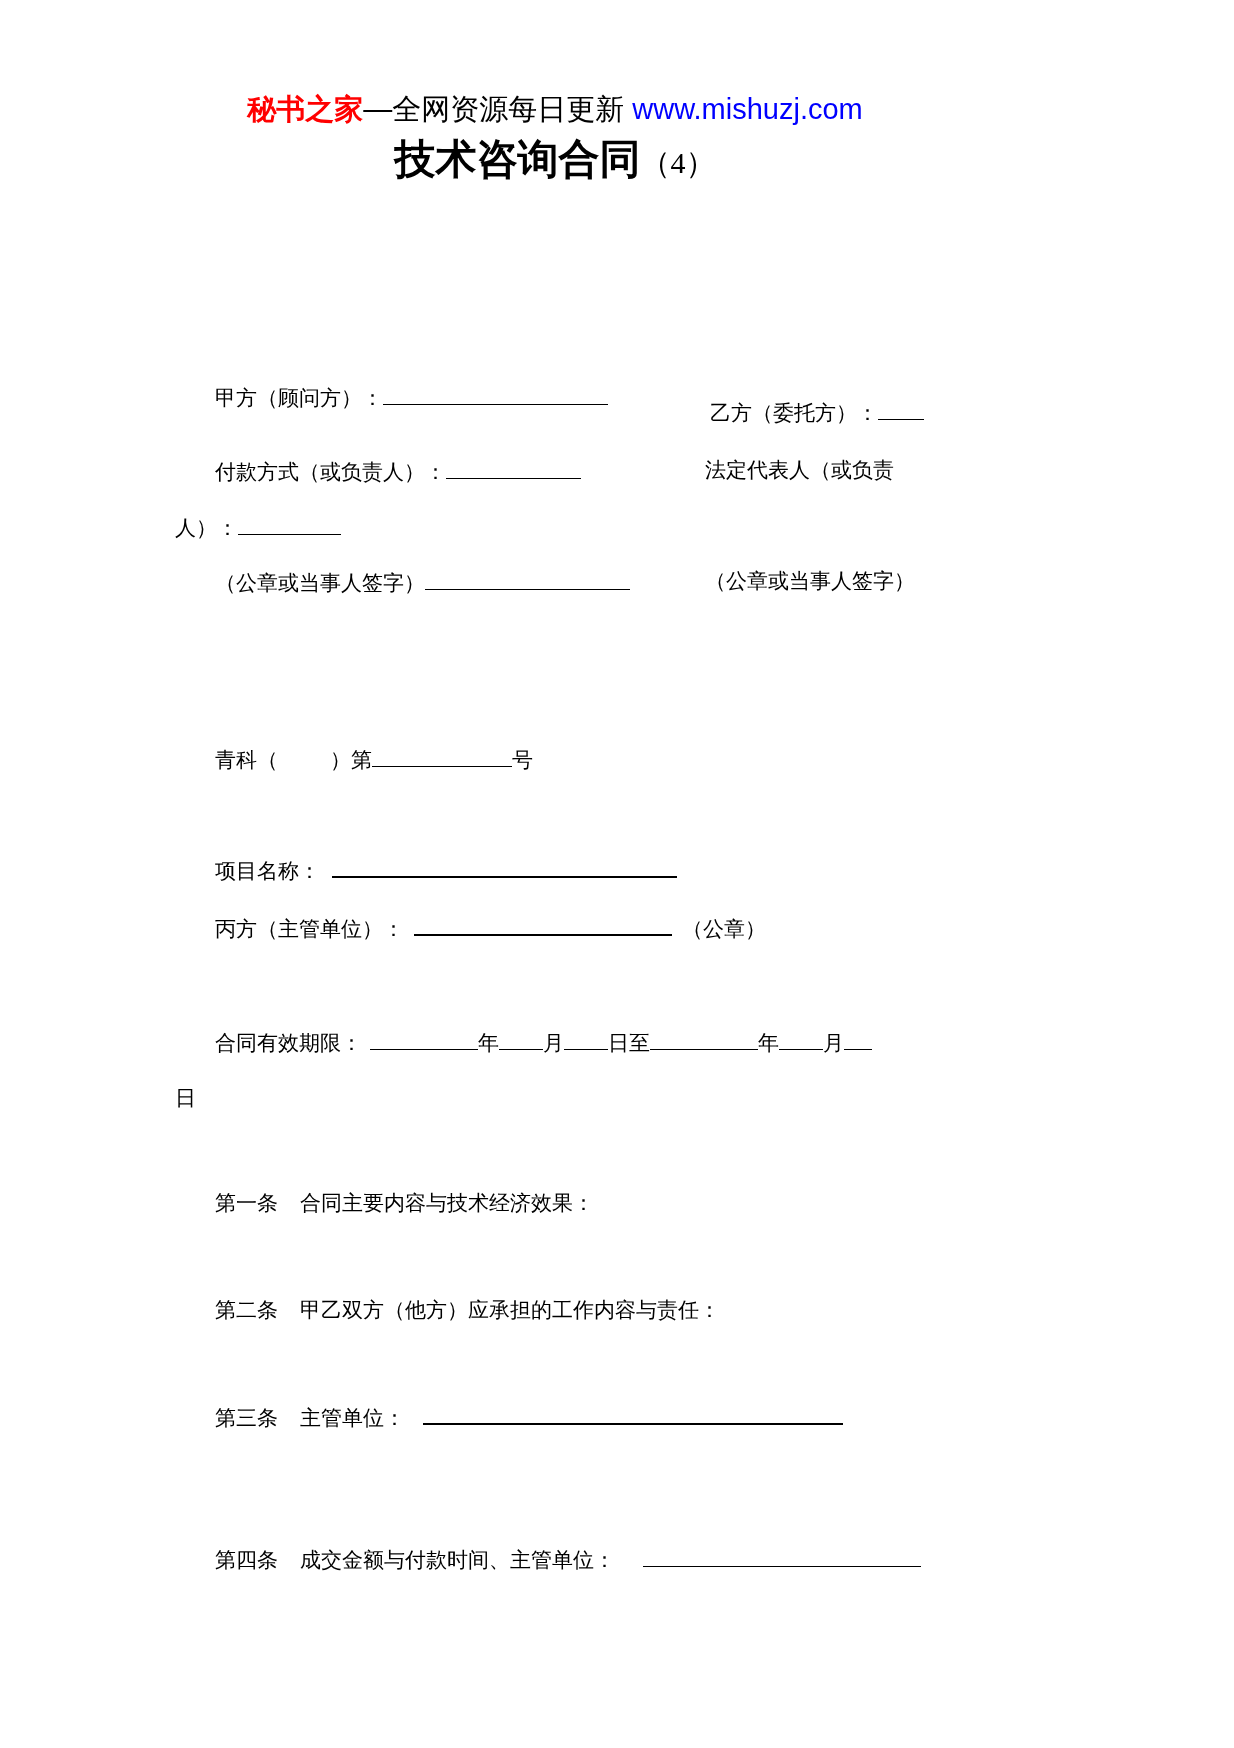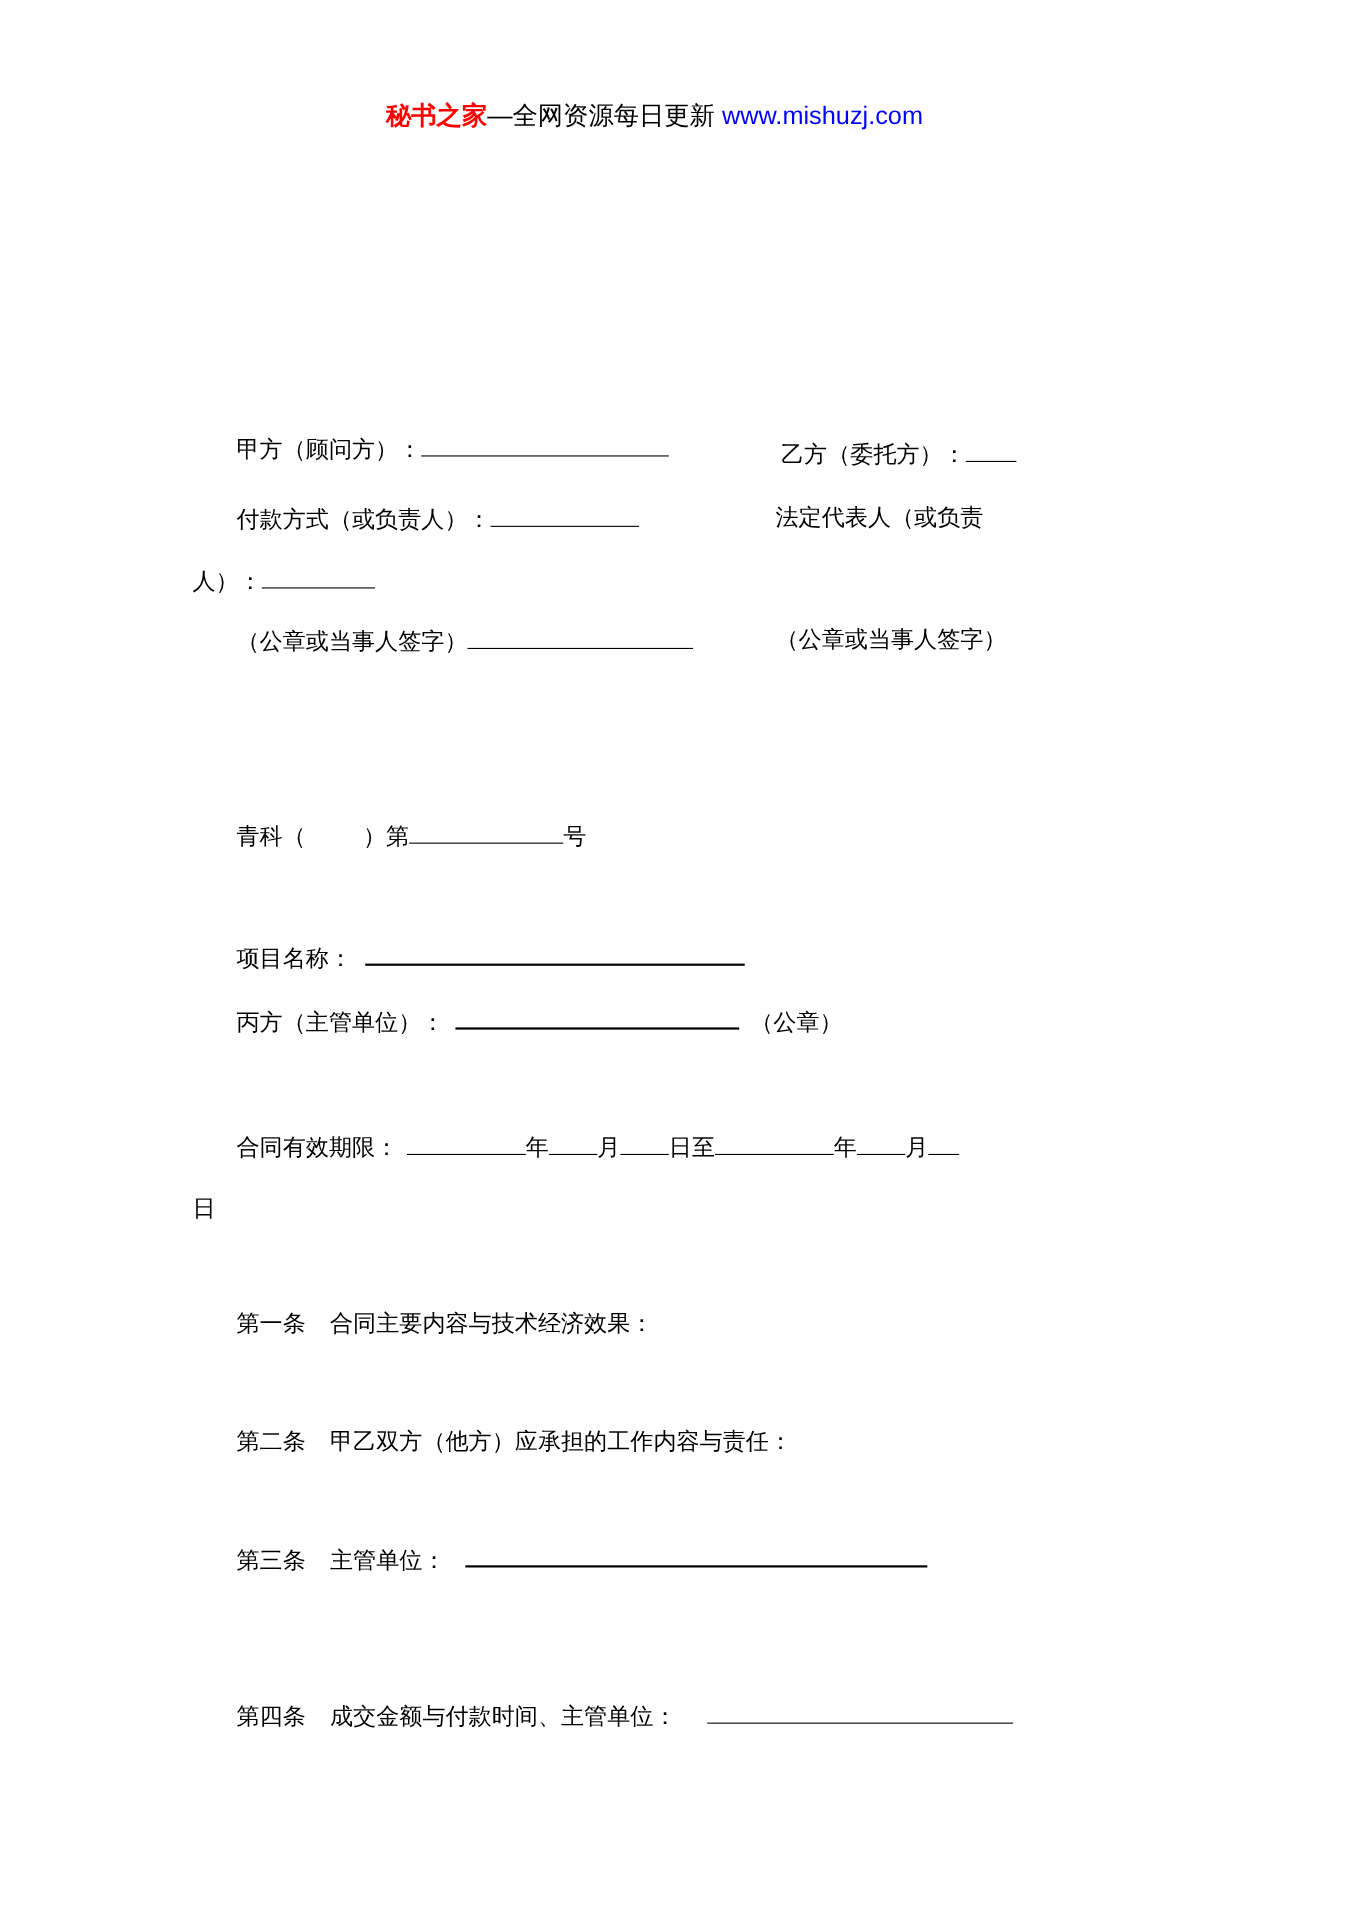--- a/index.html
+++ b/index.html
@@ -25,22 +25,21 @@
   .center-band {
     position: absolute;
     left: 0;
     width: 1110px;
     text-align: center;
     white-space: nowrap;
   }
   .header-band {
     top: 90px;
     font-family: "Liberation Sans", "DejaVu Sans", sans-serif;
-    font-size: 23px;
-    padding-left: 40px;
+    font-size: 29px;
   }
   .brand { color: #ff0000; font-weight: bold; }
   .tagline { color: #000000; }
   .site-url { color: #0000ff; }
   .title-band {
     top: 132px;
     font-size: 41px;
     font-weight: bold;
     font-family: "Liberation Sans", "DejaVu Sans", sans-serif;
   }
@@ -61,22 +60,25 @@
 </style>
 </head>
 <body>
 
 <div class="page">
 
   <div class="center-band header-band">
     <span class="brand">秘书之家</span><span class="tagline">—全网资源每日更新 </span><span class="site-url">www.mishuzj.com</span>
   </div>
 
+  <div class="center-band title-band">
+    <span>技术咨询合同</span><span class="title-number">（4）</span>
+  </div>
 
-  <div class="line" style="top:393px; left:215px;">
+  <div class="line" style="top:383px; left:215px;">
     <span>甲方（顾问方）：</span><span class="blank" style="width:225px;"></span>
   </div>
   <div class="line" style="top:398px; left:710px;">
     <span>乙方（委托方）：</span><span class="blank" style="width:46px;"></span>
   </div>
 
   <div class="line" style="top:457px; left:215px;">
     <span>付款方式（或负责人）：</span><span class="blank" style="width:135px;"></span>
   </div>
   <div class="line" style="top:457px; left:705px;">

